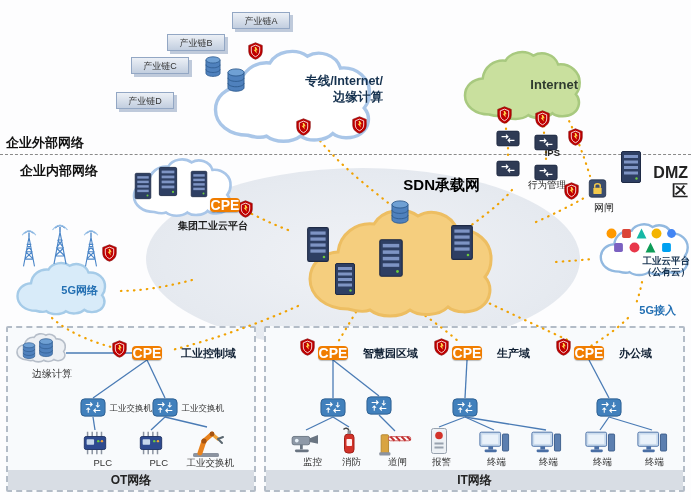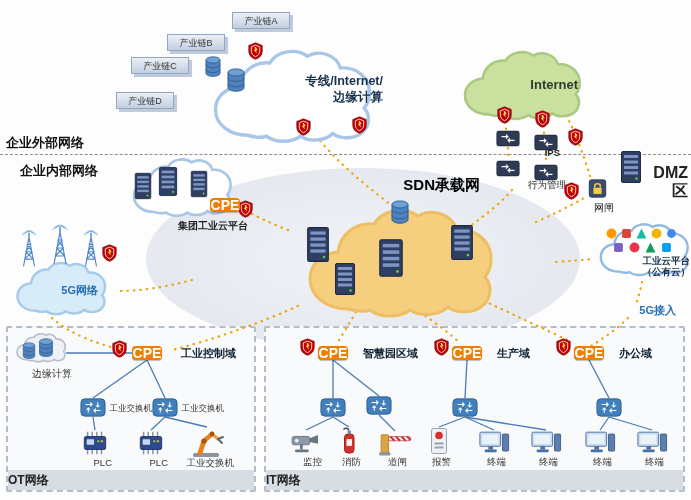--- a/index.html
+++ b/index.html
@@ -9,21 +9,21 @@
   .node{position:absolute;z-index:3}
   .icon{position:absolute;z-index:4}
   .cpe{position:absolute;width:30px;height:14px;background:#F07D00;border-radius:4px;color:#fff;
        font-size:14px;font-weight:bold;line-height:14px;text-align:center;z-index:6;
        box-shadow:0 1px 1px rgba(0,0,0,.25)}
   .chain-box{position:absolute;width:58px;height:17px;z-index:4;
        background:linear-gradient(#ECF0F6,#C2CEDF);border:1px solid #93A7C4;
        font-size:9px;line-height:16px;text-align:center;color:#333;
        box-shadow:3px 3px 0 rgba(140,160,190,.55)}
   .panel{position:absolute;border:2px dashed #B3BCC7;background:#F8FAFC;border-radius:2px;z-index:1}
-  .strip{position:absolute;height:20px;background:#D8DDE4;font-weight:bold;
+  .strip{position:absolute;height:20px;background:#D8DDE4;text-align:center;font-weight:bold;
        font-size:12px;line-height:20px;color:#222;z-index:3}
   .ellipse{position:absolute;border-radius:50%;z-index:0;
        background:radial-gradient(ellipse at center,#F0F2F6 0%,#E6EAF0 65%,#E0E4EB 100%)}
   .sep{position:absolute;left:0;width:691px;border-top:1px dashed #8a8a8a;z-index:1}
   .zone-lbl{position:absolute;font-size:13px;font-weight:bold;color:#111;z-index:5}
   .dom-lbl{font-size:11px;font-weight:bold;color:#0F1F33}
   .dev-lbl{font-size:9.5px;color:#333}
   svg.wires{position:absolute;left:0;top:0;z-index:2;pointer-events:none}
 </style>
 </head>

